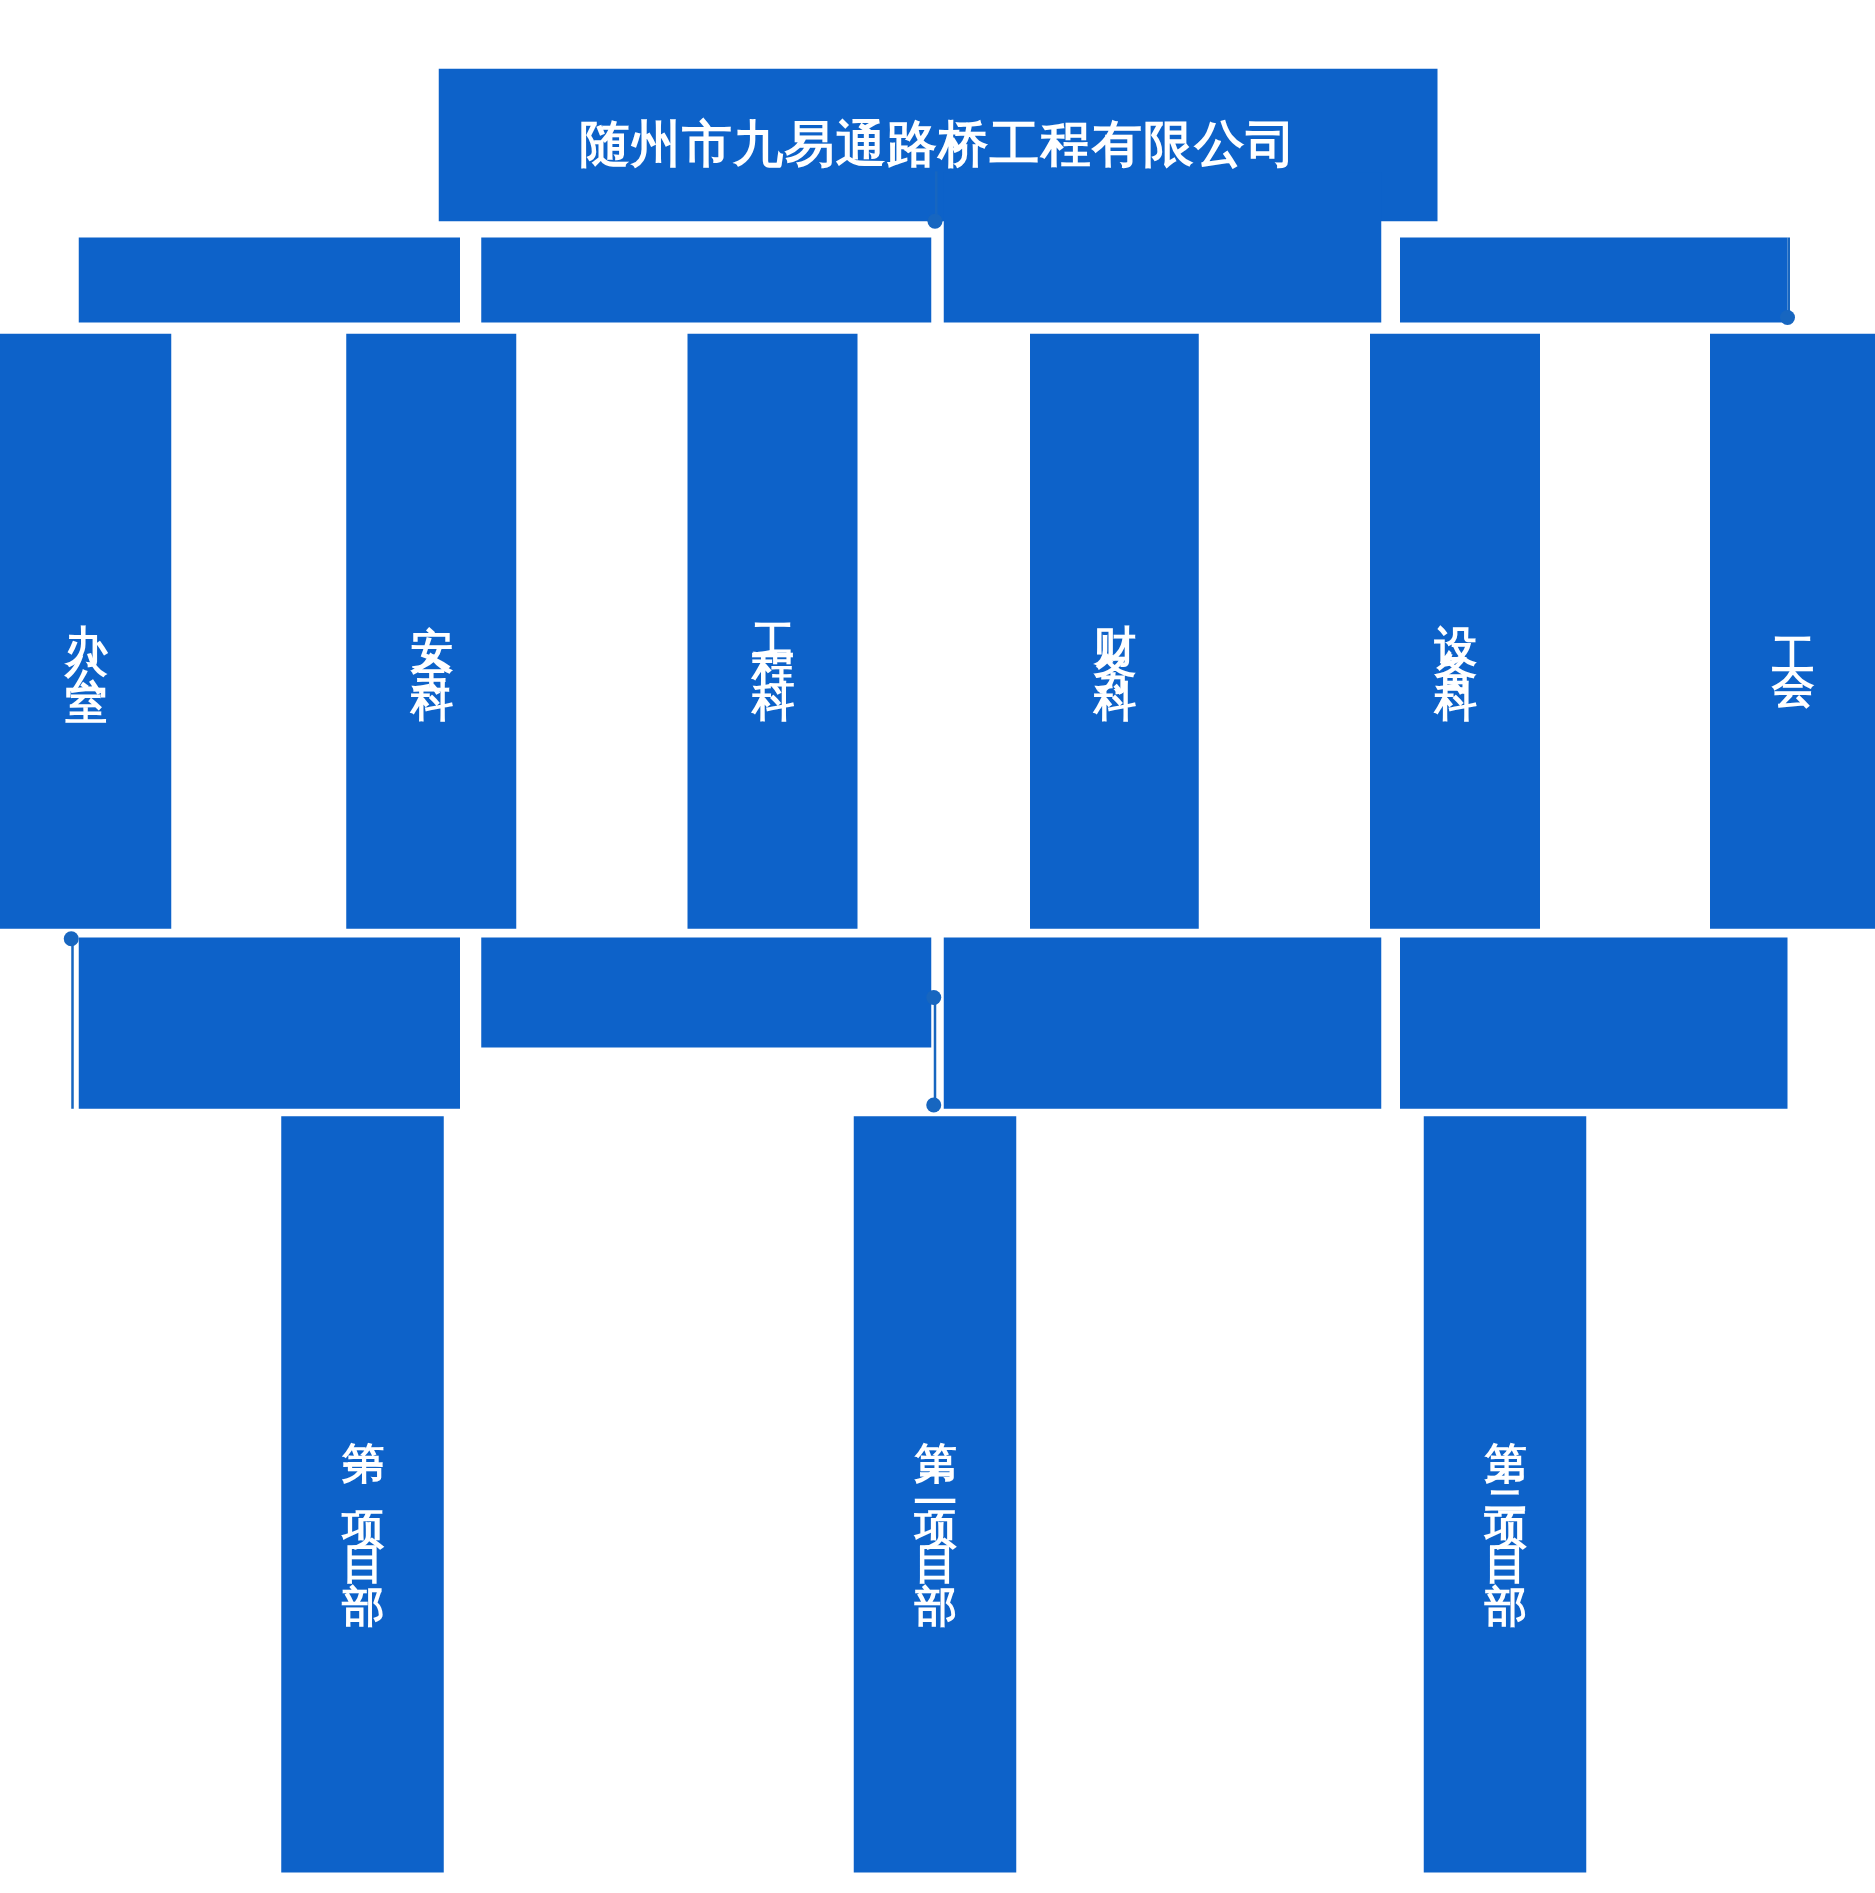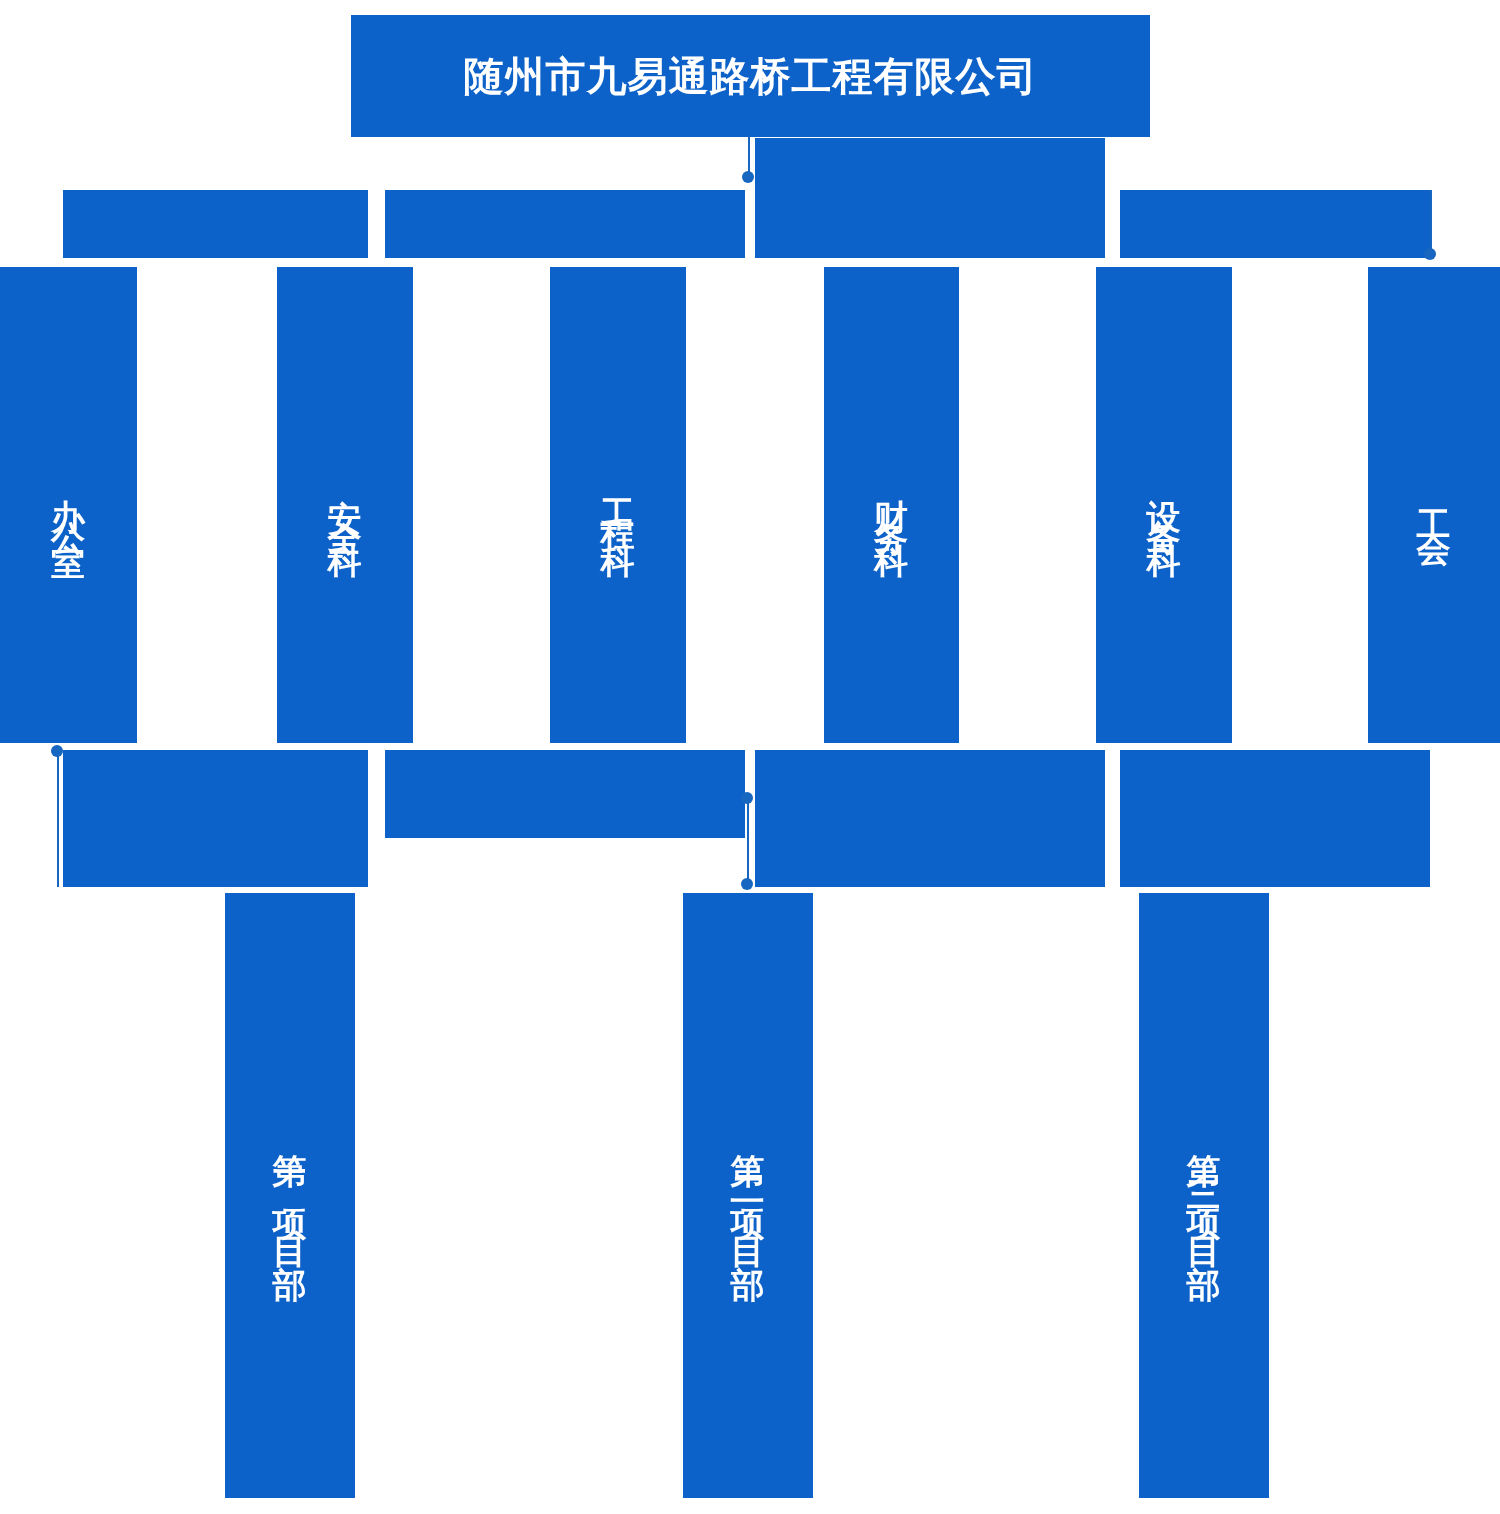--- a/index.html
+++ b/index.html
@@ -20,20 +20,21 @@
   }
   .box {
     position: absolute;
     background: #0d62c9;
     box-sizing: border-box;
   }
   .box.title {
     display: flex;
     align-items: center;
     justify-content: center;
+    margin-top: 40px;
   }
   .title-text {
     color: #ffffff;
     font-size: 40px;
     font-weight: bold;
     letter-spacing: 1px;
     line-height: 1.2;
     text-align: center;
     white-space: nowrap;
   }

